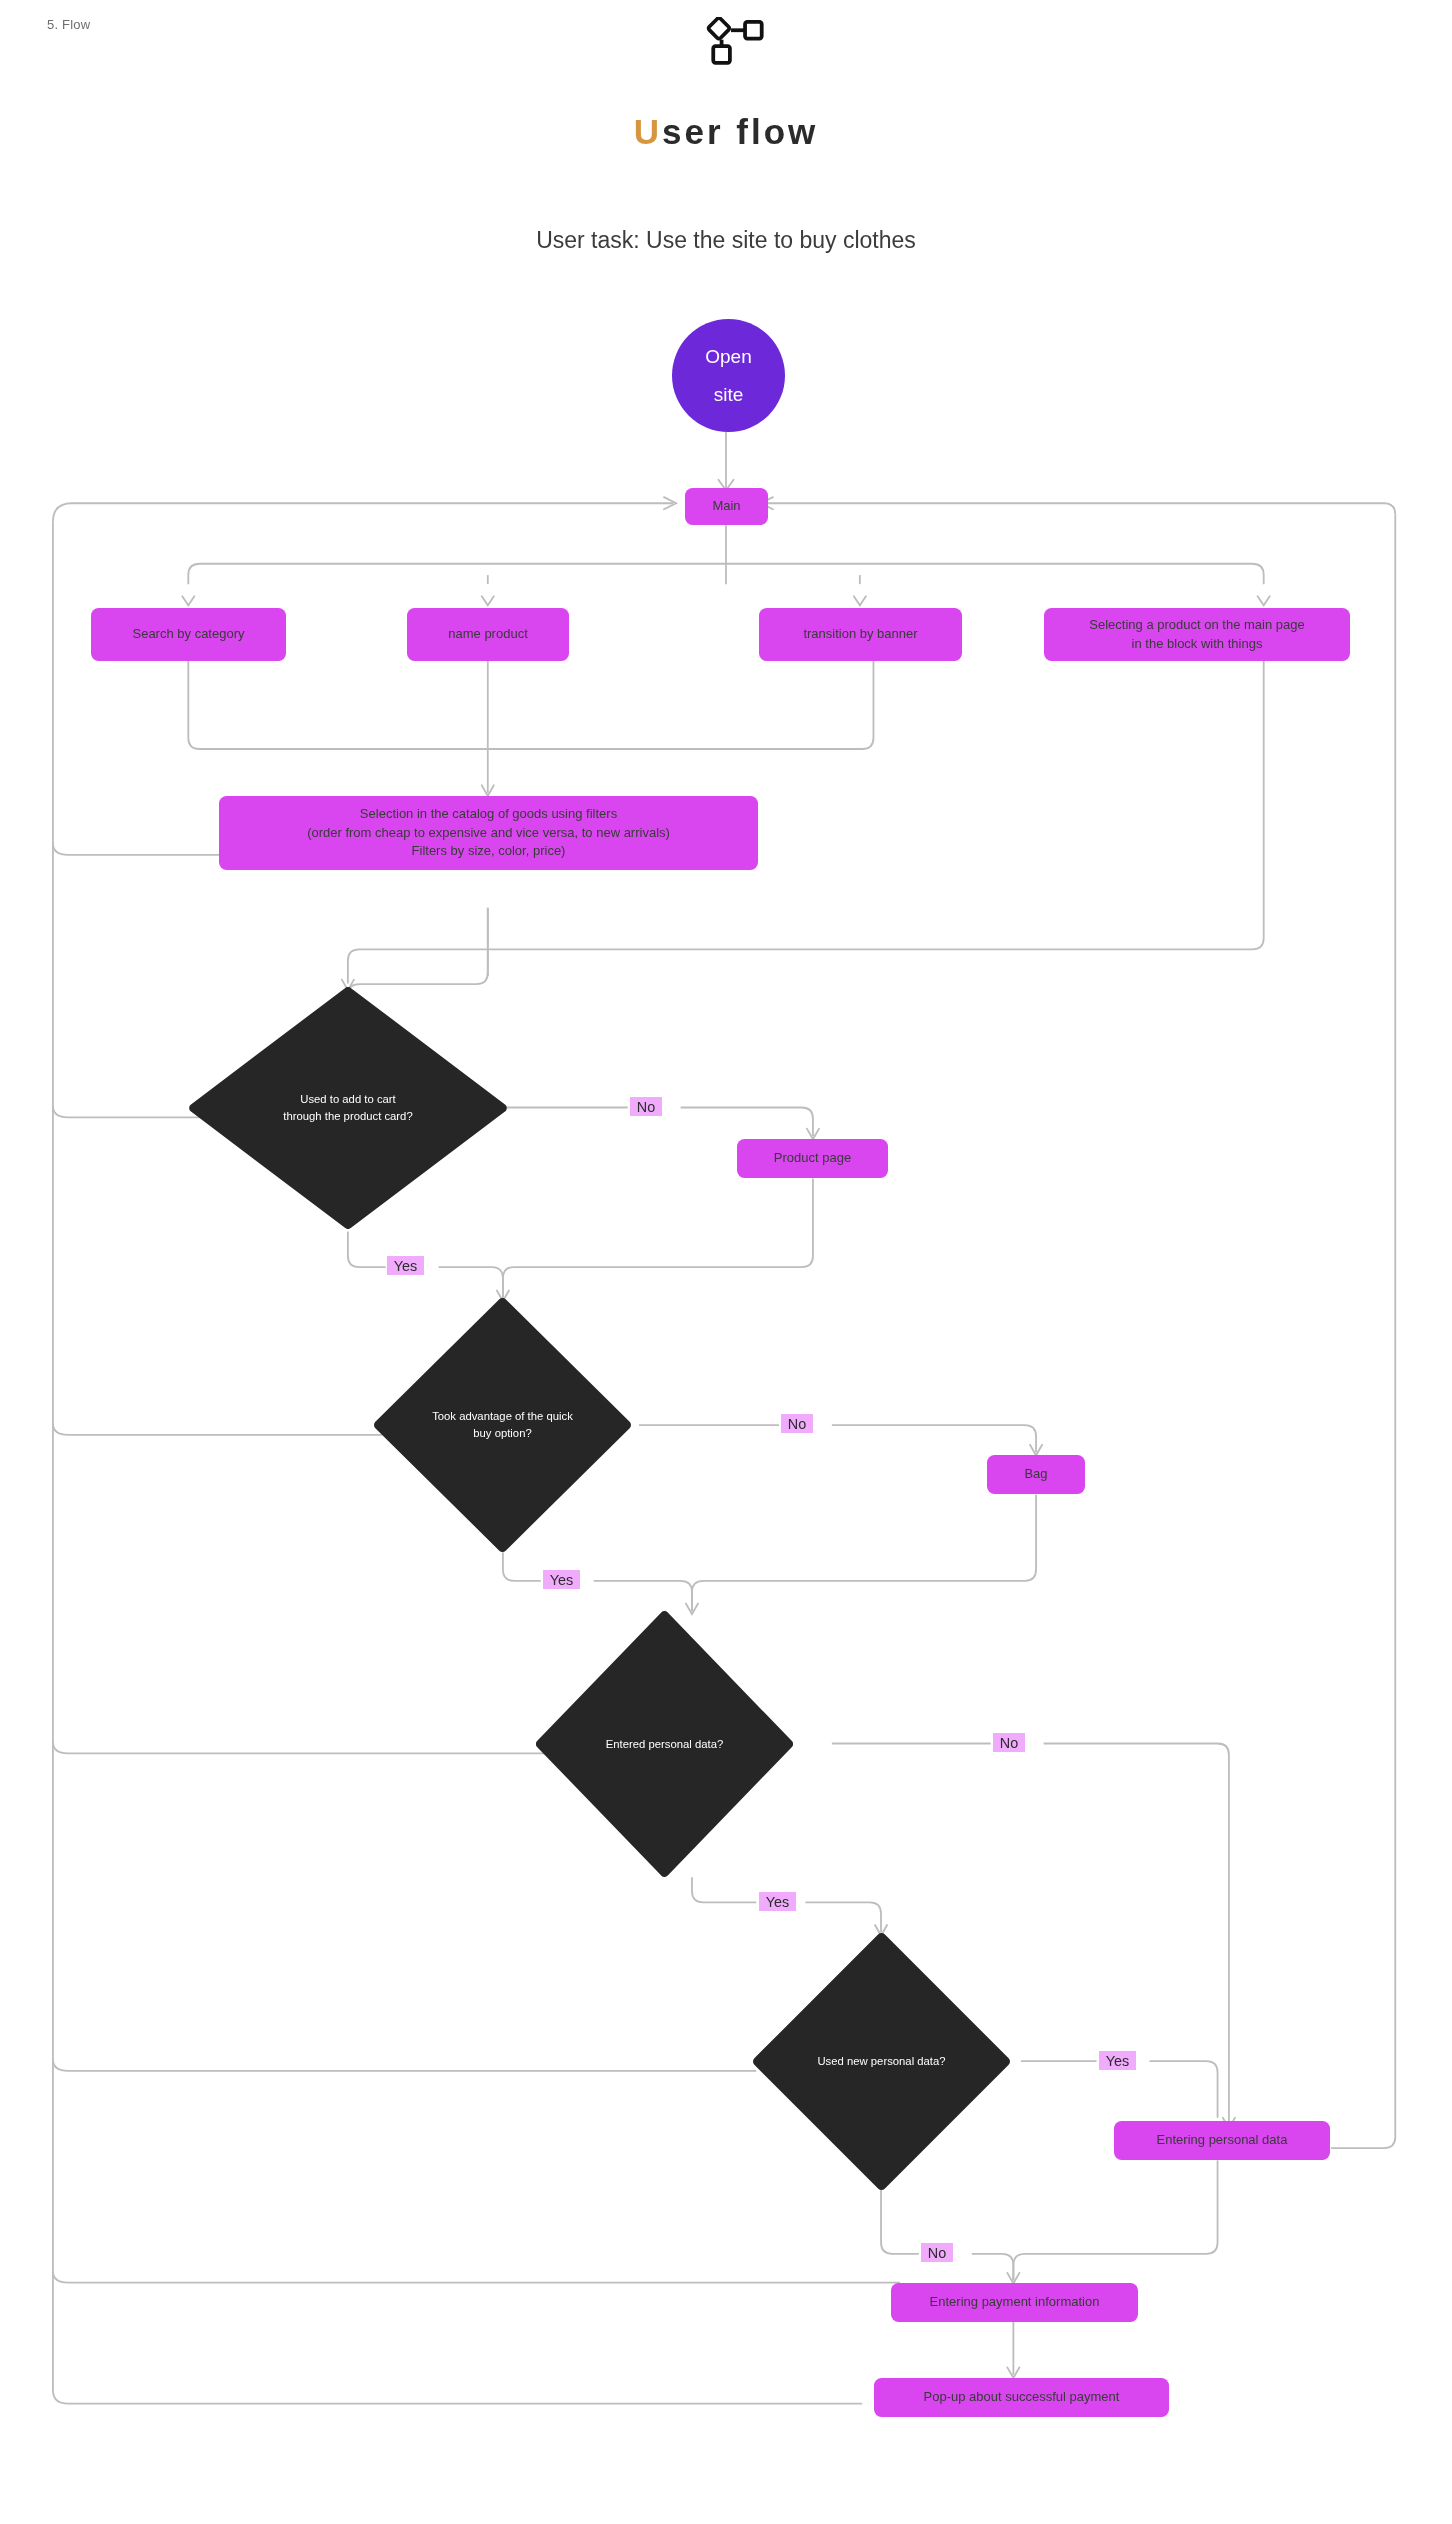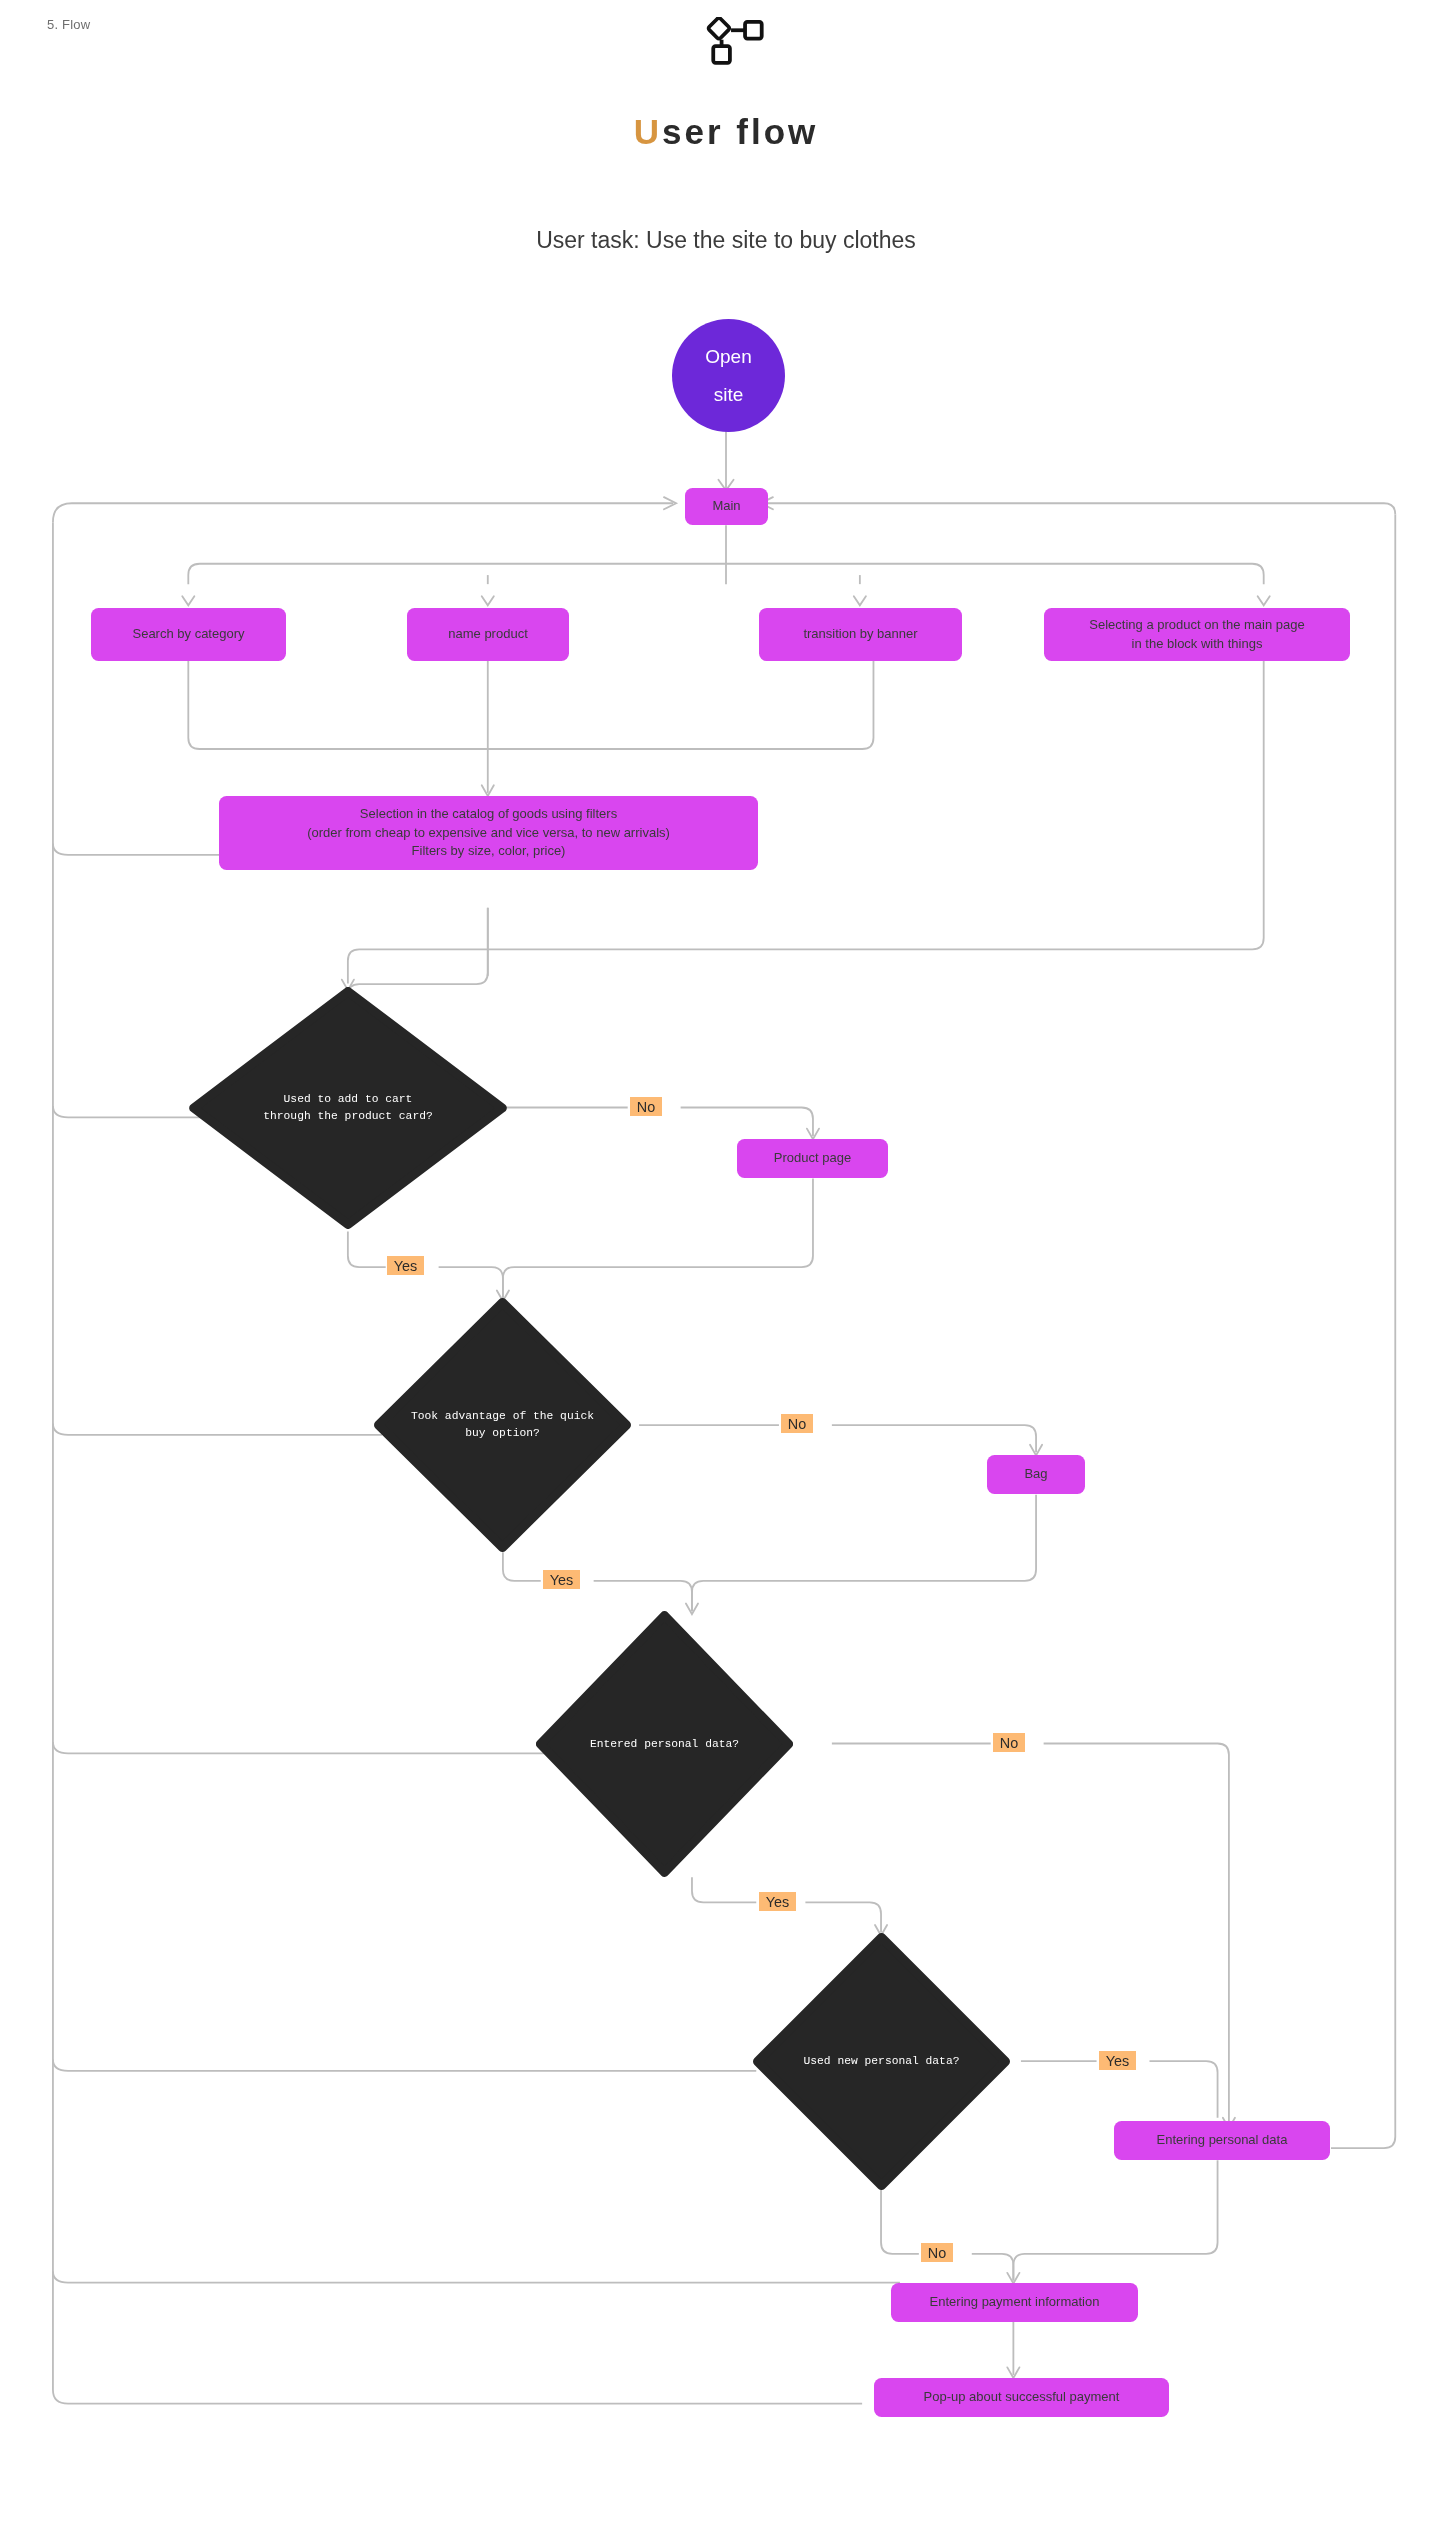--- a/index.html
+++ b/index.html
@@ -50,35 +50,34 @@
     background: #6d28d9;
     border-radius: 50%;
     display: flex; flex-direction: column;
     align-items: center; justify-content: center;
     color: #ffffff; font-size: 19px; line-height: 2.0;
     z-index: 5;
   }
   .diamond {
     position: absolute;
     z-index: 5;
-    font-family: Liberation Mono, monospace;
   }
   .diamond .dlabel {
     position: absolute; inset: 0;
     display: flex; align-items: center; justify-content: center;
     text-align: center;
     color: #ffffff; font-size: 11.3px; line-height: 1.5;
     padding: 0 4.5px;
     z-index: 2;
   }
 
   
   .edge-label {
     position: absolute;
-    background: #fdba74;
+    background: #f0abfc;
     color: #2b2b2b;
     font-size: 14.4px;
     padding: 1.5px 6.8px;
     z-index: 4;
     white-space: nowrap;
   }
 
   
   #wires { position:absolute; left:0; top:0; width:1452px; height:2525px; z-index:1; }
   #wires path, #wires line { fill:none; stroke:#bdbdbd; stroke-width:2.4; }

